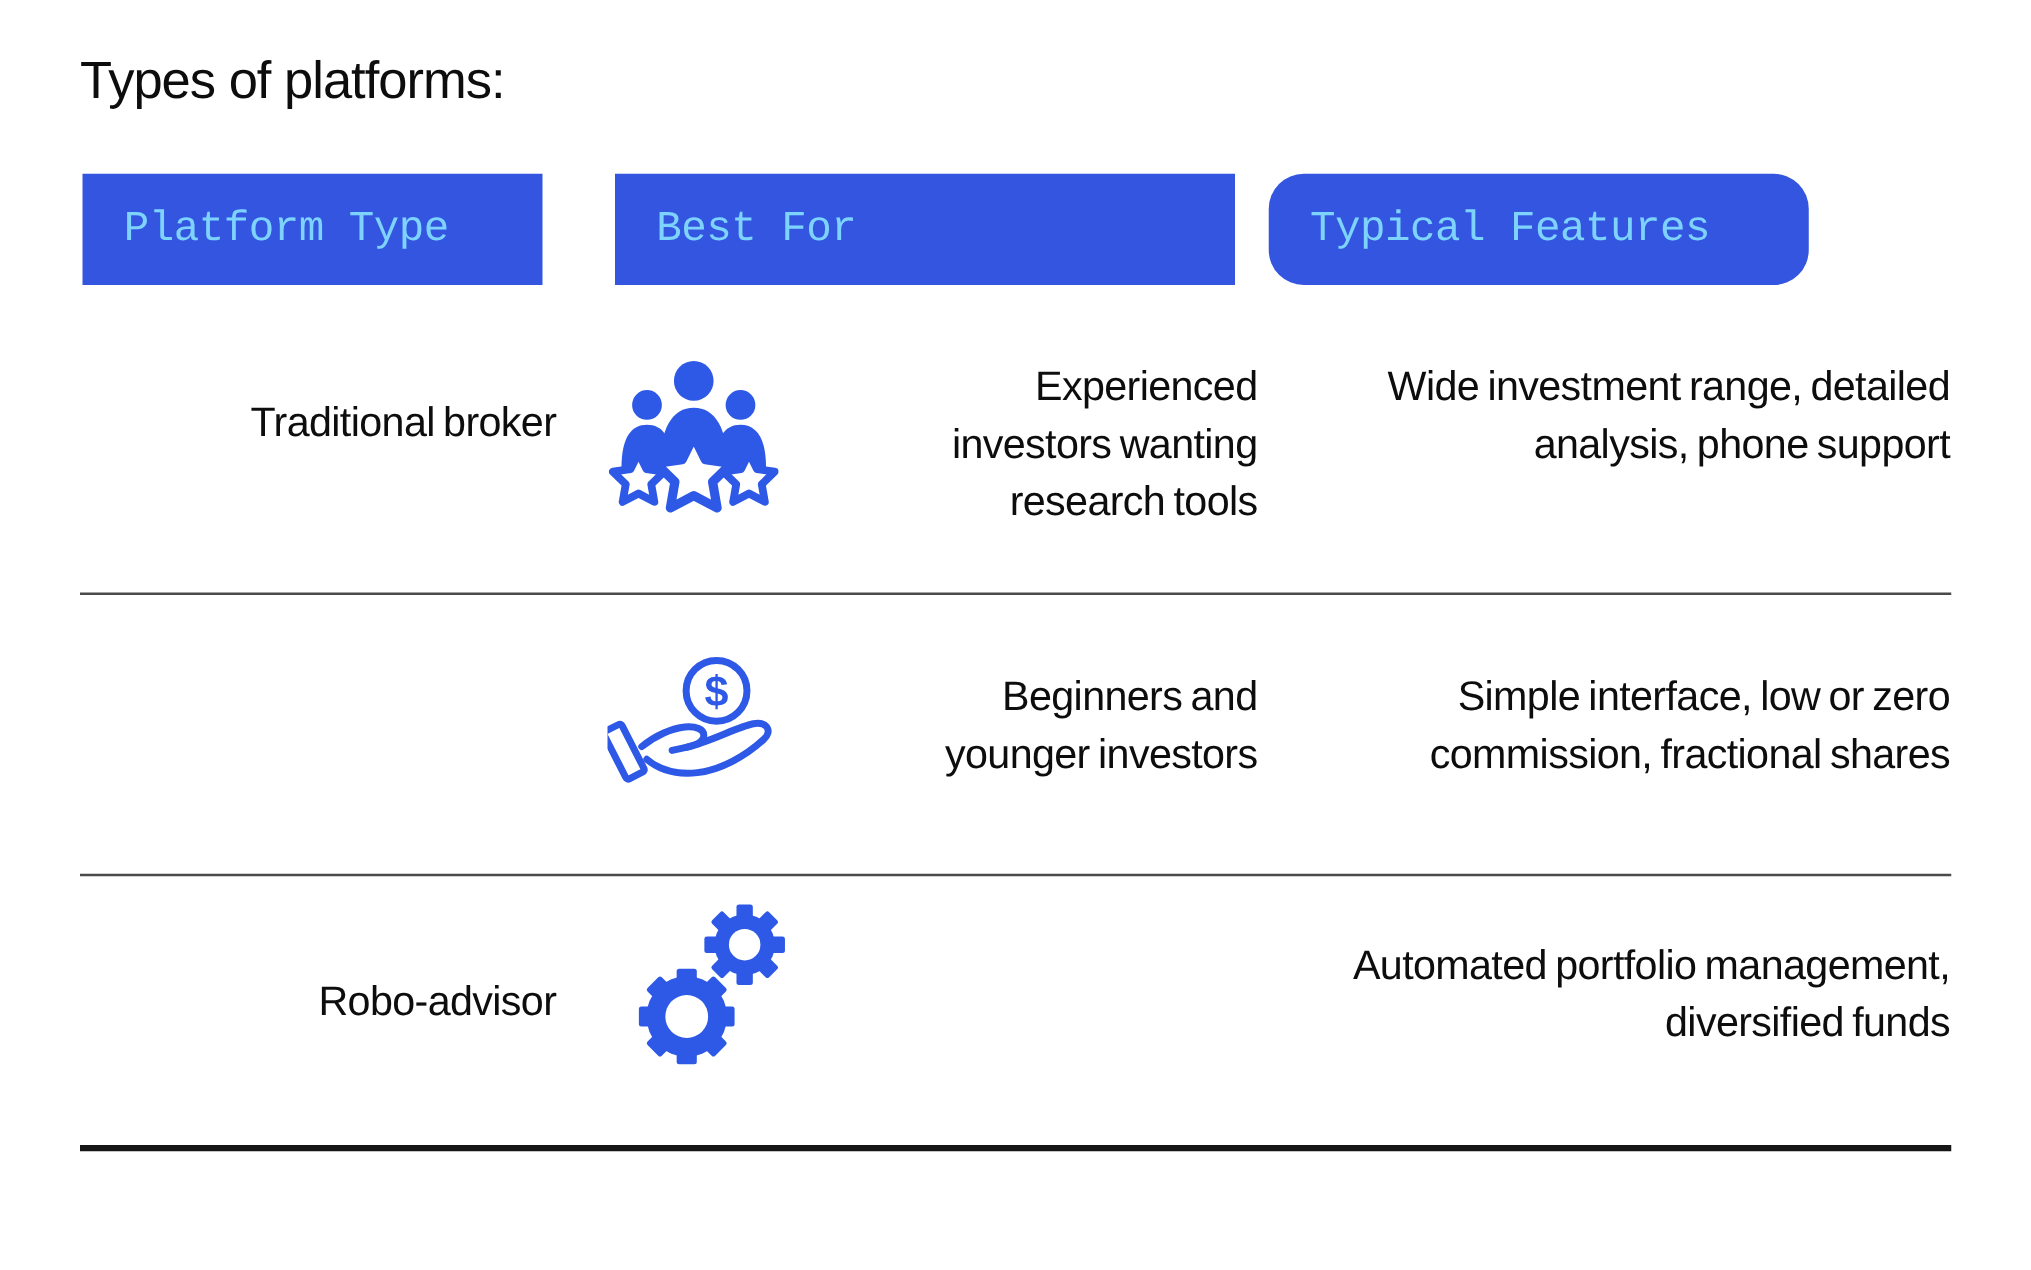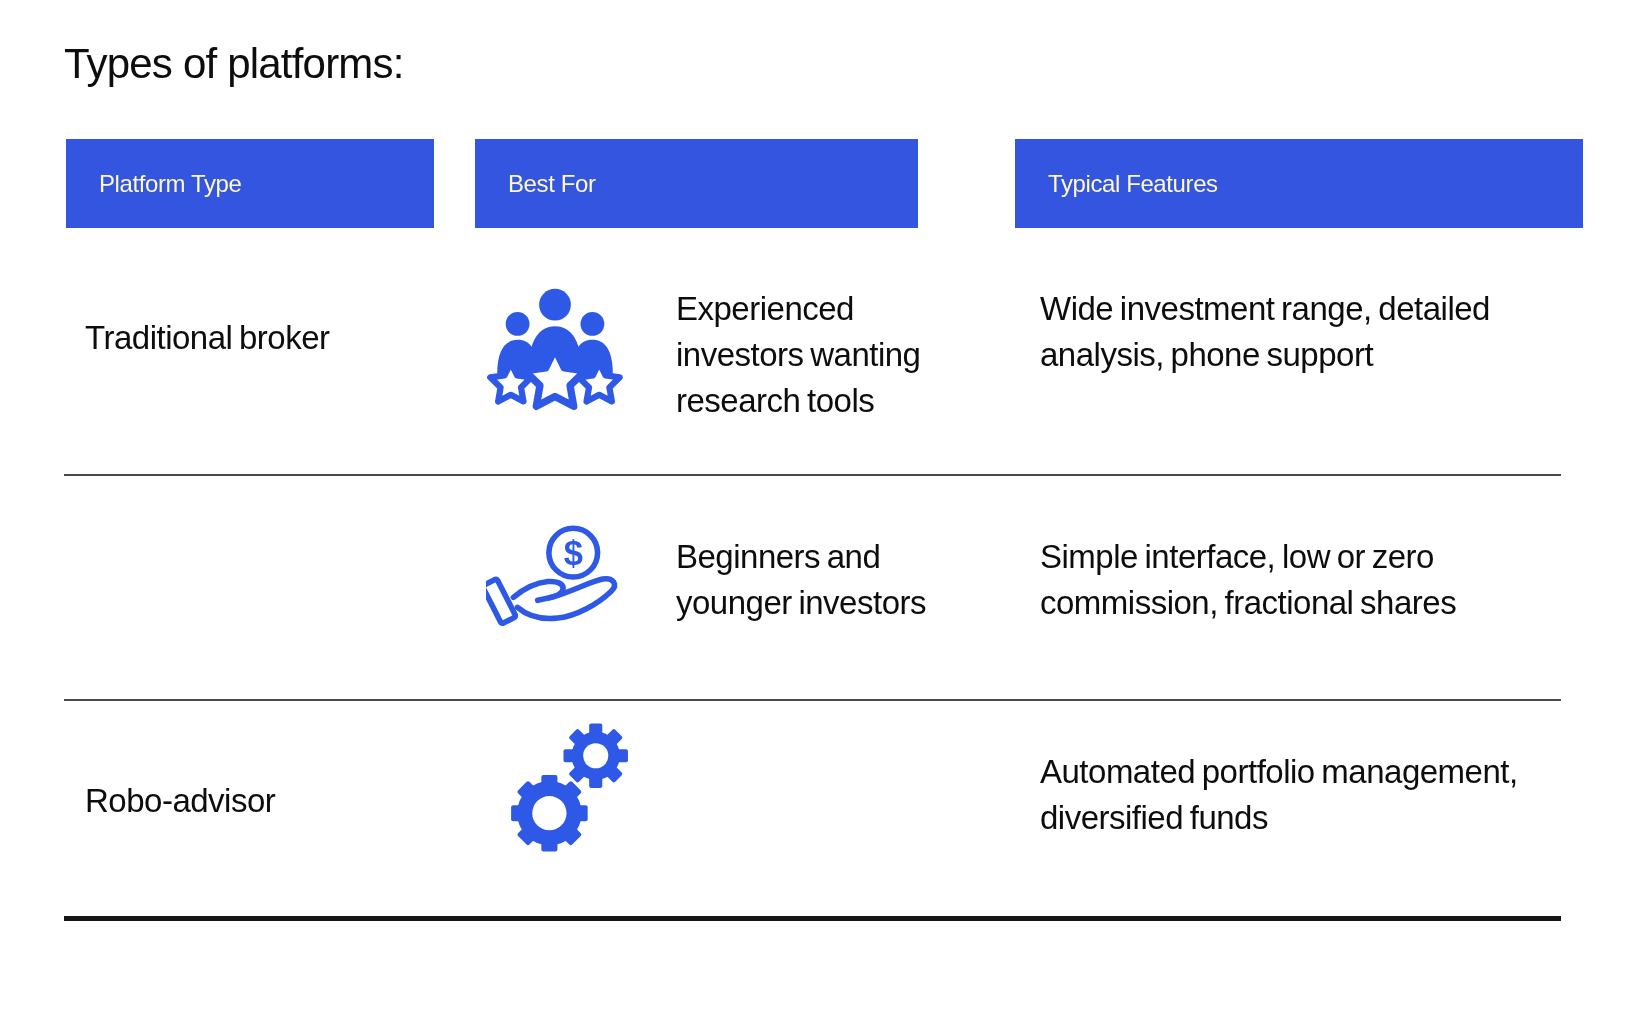--- a/index.html
+++ b/index.html
@@ -3,36 +3,37 @@
 <meta charset="utf-8">
 <style>
   html,body{margin:0;padding:0;background:#ffffff;}
   .canvas{
     position:relative;
     width:1625px;height:1016px;
     background:#fff;
     font-family:"Liberation Sans", sans-serif;
     color:#0d0d0d;
     overflow:hidden;
+    text-align:right;
   }
   .page-title{
     position:absolute;left:64px;top:40px;
     font-size:42px;font-weight:400;letter-spacing:-0.8px;
     margin:0;color:#0d0d0d;
   }
   .hdr{
     position:absolute;top:139px;height:89px;
     background:var(--header-bg,#3355E0);
-    color:#fef9c3;font-size:24px;letter-spacing:-0.4px;
+    color:#7dd3fc;font-size:34px;letter-spacing:-0.4px;
     display:flex;align-items:center;
-    padding-left:33px;box-sizing:border-box;
+    padding-left:33px;box-sizing:border-box;font-family:Liberation Mono, monospace;
   }
   .hdr1{left:66px;width:368px;}
-  .hdr2{left:475px;width:443px;}
-  .hdr3{left:1015px;width:568px;}
+  .hdr2{left:492px;width:496px;}
+  .hdr3{left:1015px;width:432px;border-radius:28px;}
   .cell{
     position:absolute;
     font-size:33px;line-height:46px;
     letter-spacing:-0.5px;word-spacing:-2px;
     white-space:pre-line;color:#0d0d0d;
   }
   .col1{left:85px;width:360px;margin-top:29px;}
   .col2{left:676px;width:330px;}
   .col3{left:1040px;width:520px;}
   .r1{top:286px;}

